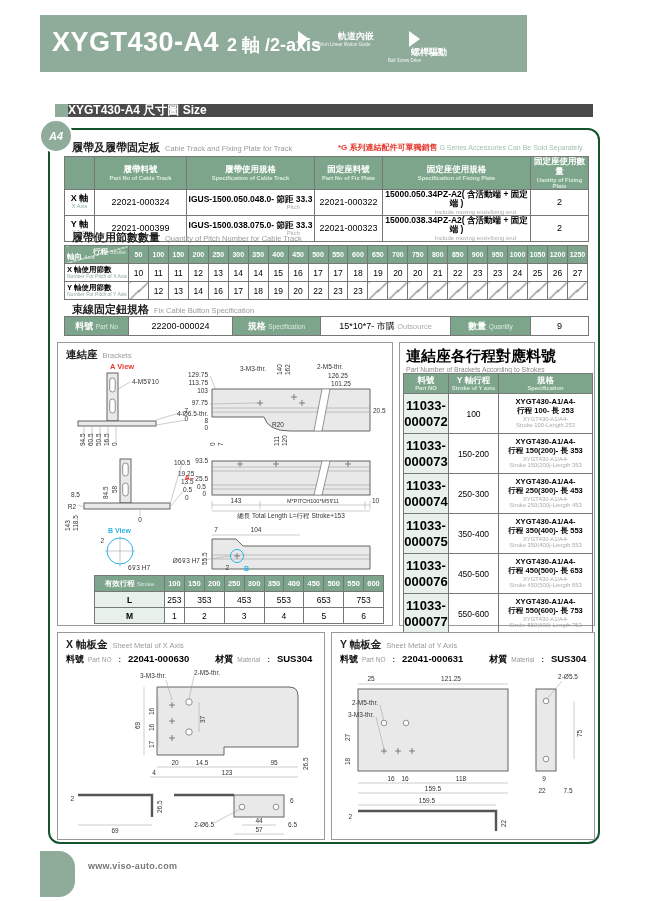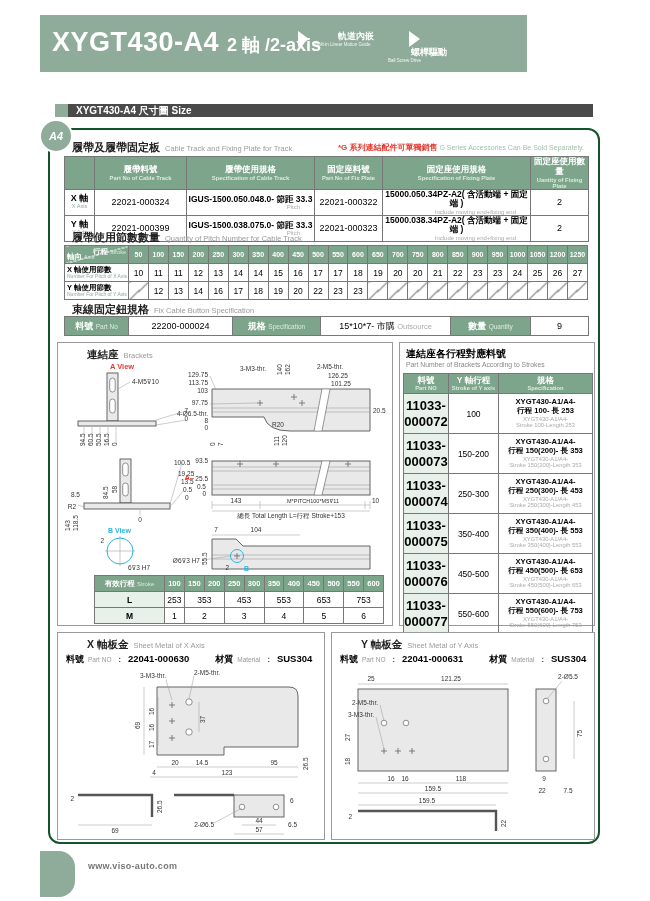--- a/index.html
+++ b/index.html
@@ -14,21 +14,21 @@
   .model{ font-size:27px; font-weight:bold; letter-spacing:.5px; }
   .axisname{ font-size:18px; margin-left:8px; font-weight:bold; }
   .feature{ position:absolute; top:16px; display:flex; align-items:center; color:#fff; }
   .feature.f1{ left:258px; } .feature.f2{ left:348px;flex-direction:column; }
   .tri{ width:0; height:0; border-left:11px solid #fff; border-top:8px solid transparent; border-bottom:8px solid transparent; margin-right:6px; }
   .f-zh{ font-size:9px; font-weight:bold; line-height:1.2; display:block;margin-left:23px; }
   .f-en{ font-size:4.5px; display:block; opacity:.9; line-height:1.2; }
   
   .secbar{ position:absolute; left:55px; top:104px; width:538px; height:13px; display:flex; }
   .secbar .sq{ width:13px; height:13px; background:var(--green); }
-  .secbar .bar{ flex:1; background:var(--dark); color:#fff; font-size:10px; font-weight:bold; line-height:13px; padding-left:8px; }
+  .secbar .bar{ flex:1; background:var(--dark); color:#fff; font-size:12px; font-weight:bold; line-height:13px; }
   
   .main-box{ position:absolute; left:48px; top:128px; width:552px; height:716px; border:2px solid #14532d; border-radius:12px; background:#fff; }
   .badge{ position:absolute; left:-9px; top:-9px; width:30px; height:30px; border-radius:50%; background:var(--green); box-shadow:0 0 0 2px #fff; color:#fff; font-style:italic; font-weight:bold; font-size:11px; display:flex; align-items:center; justify-content:center; }
   .stitle{ position:absolute; display:flex; align-items:baseline; gap:5px; }
   .stitle .zh{ font-size:11px; font-weight:bold; color:#222; }
   .stitle .en{ font-size:7.5px; color:#9b9b9b; }
   .note{ position:absolute; right:14px; top:12px; font-size:7px; }
   .note .nzh{ color:var(--red); font-weight:bold; font-size:8px; }
   .note .nen{ color:#9fbfa9; }
   
@@ -65,25 +65,25 @@
   .ft td.gl{ background:var(--tg); color:#fff; font-weight:bold; }
   .ft td.gl em{ font-style:normal; font-weight:normal; font-size:6.5px; color:#dcebe0; }
   .ft .fen{ color:#aaa; font-size:7.5px; }
   
   .subbox{ position:absolute; border:1px solid #9a9a9a; background:#fff; }
   #brackets-box{ left:7px; top:212px; width:336px; height:284px; }
   #parts-box{ left:349px; top:212px; width:196px; height:284px; }
   #x-sheet-box{ left:7px; top:502px; width:268px; height:208px; }
   #y-sheet-box{ left:281px; top:502px; width:264px; height:208px; }
   .boxtitle{ position:absolute; left:8px; top:5px; display:flex; align-items:baseline; gap:5px; }
-  .boxtitle .zh{ font-size:10.5px; font-weight:bold; color:#222;margin-left:21px; }
+  .boxtitle .zh{ font-size:10.5px; font-weight:bold; color:#222; }
   .boxtitle .en{ font-size:7.5px; color:#9b9b9b; }
   
   .parts-title{ position:absolute; left:6px; top:4px; }
-  .parts-title .zh{ display:block; font-size:10px; font-weight:bold; }
+  .parts-title .zh{ display:block; font-size:15px; font-weight:bold; }
   .parts-title .en{ display:block; font-size:6.8px; color:#888; }
   .ptab{ position:absolute; left:3px; top:30px; width:189px; }
   .ptab th{ height:20px; }
   .ptab td{ height:40px; font-size:8.5px; }
   .ptab td.pn{ background:var(--lg); font-weight:bold; font-size:13px; white-space:pre-line; line-height:1.2; }
   .sz{ display:block; font-size:7.6px; font-weight:bold; line-height:1.15; }
   .se{ display:block; font-size:5.8px; color:#aaa; line-height:1.1; }
   
   .stk{ position:absolute; left:36px; top:232px; width:290px; }
   .stk td{ height:16px; font-size:8.5px; }

